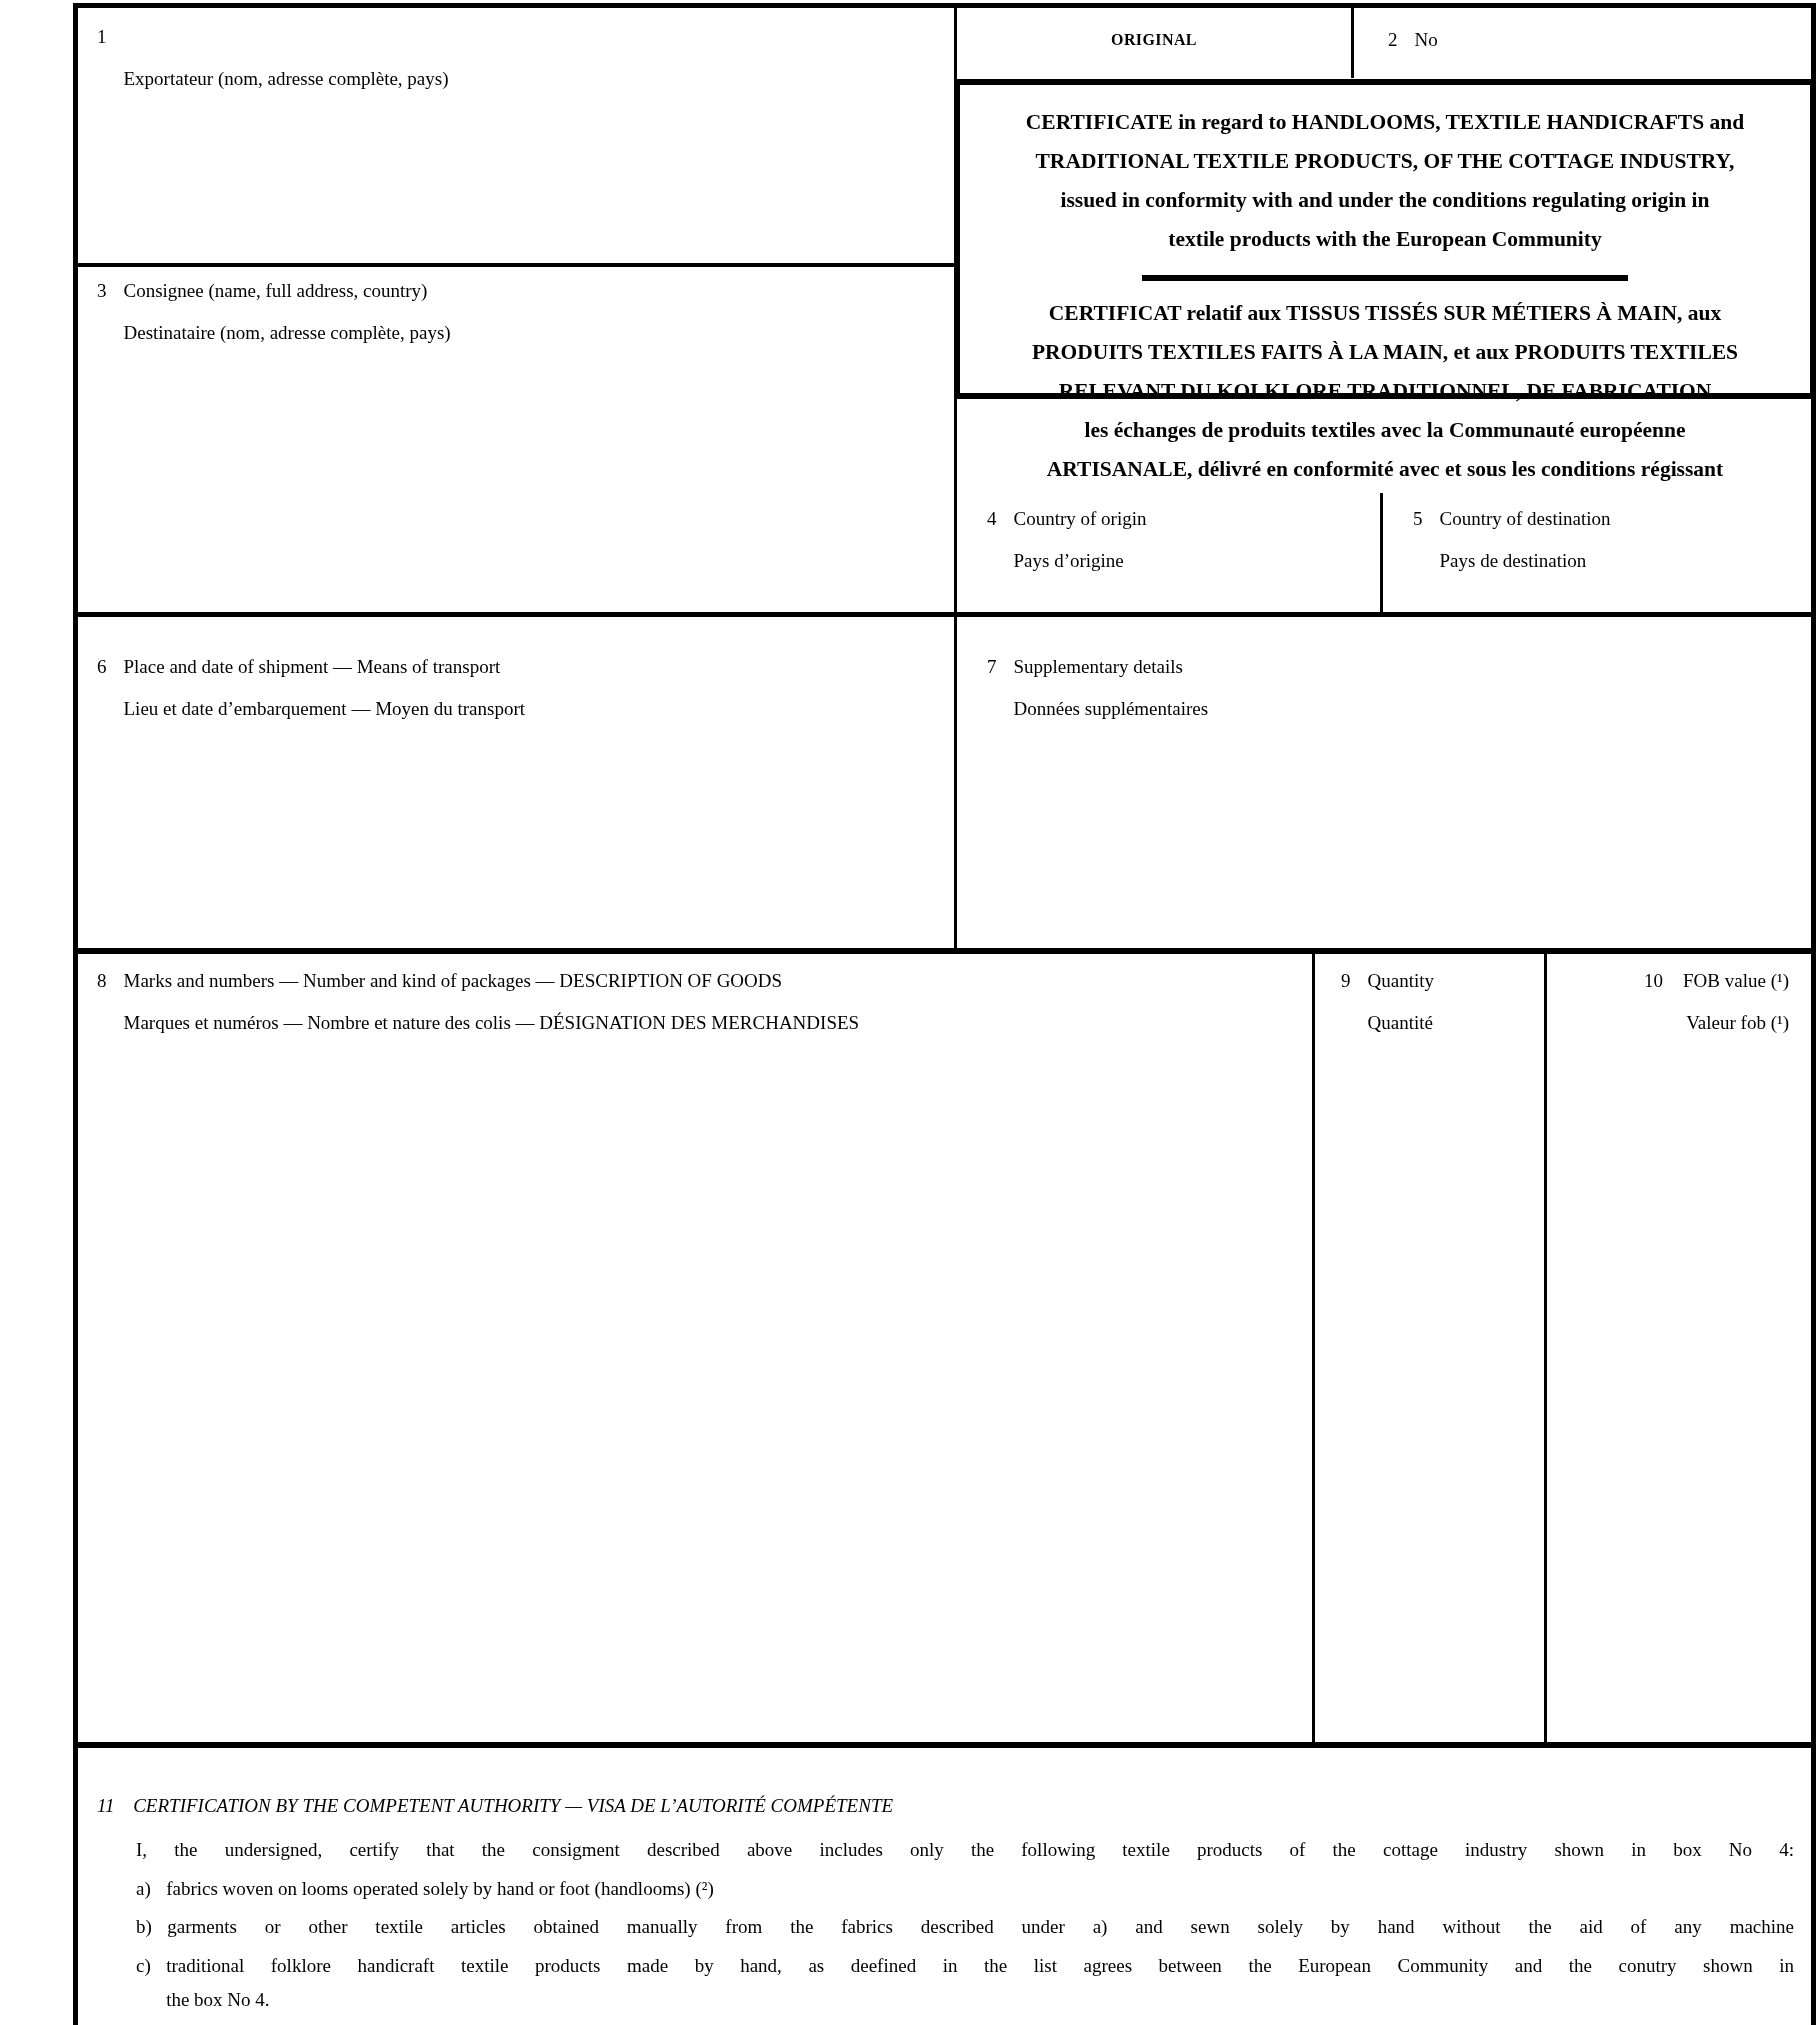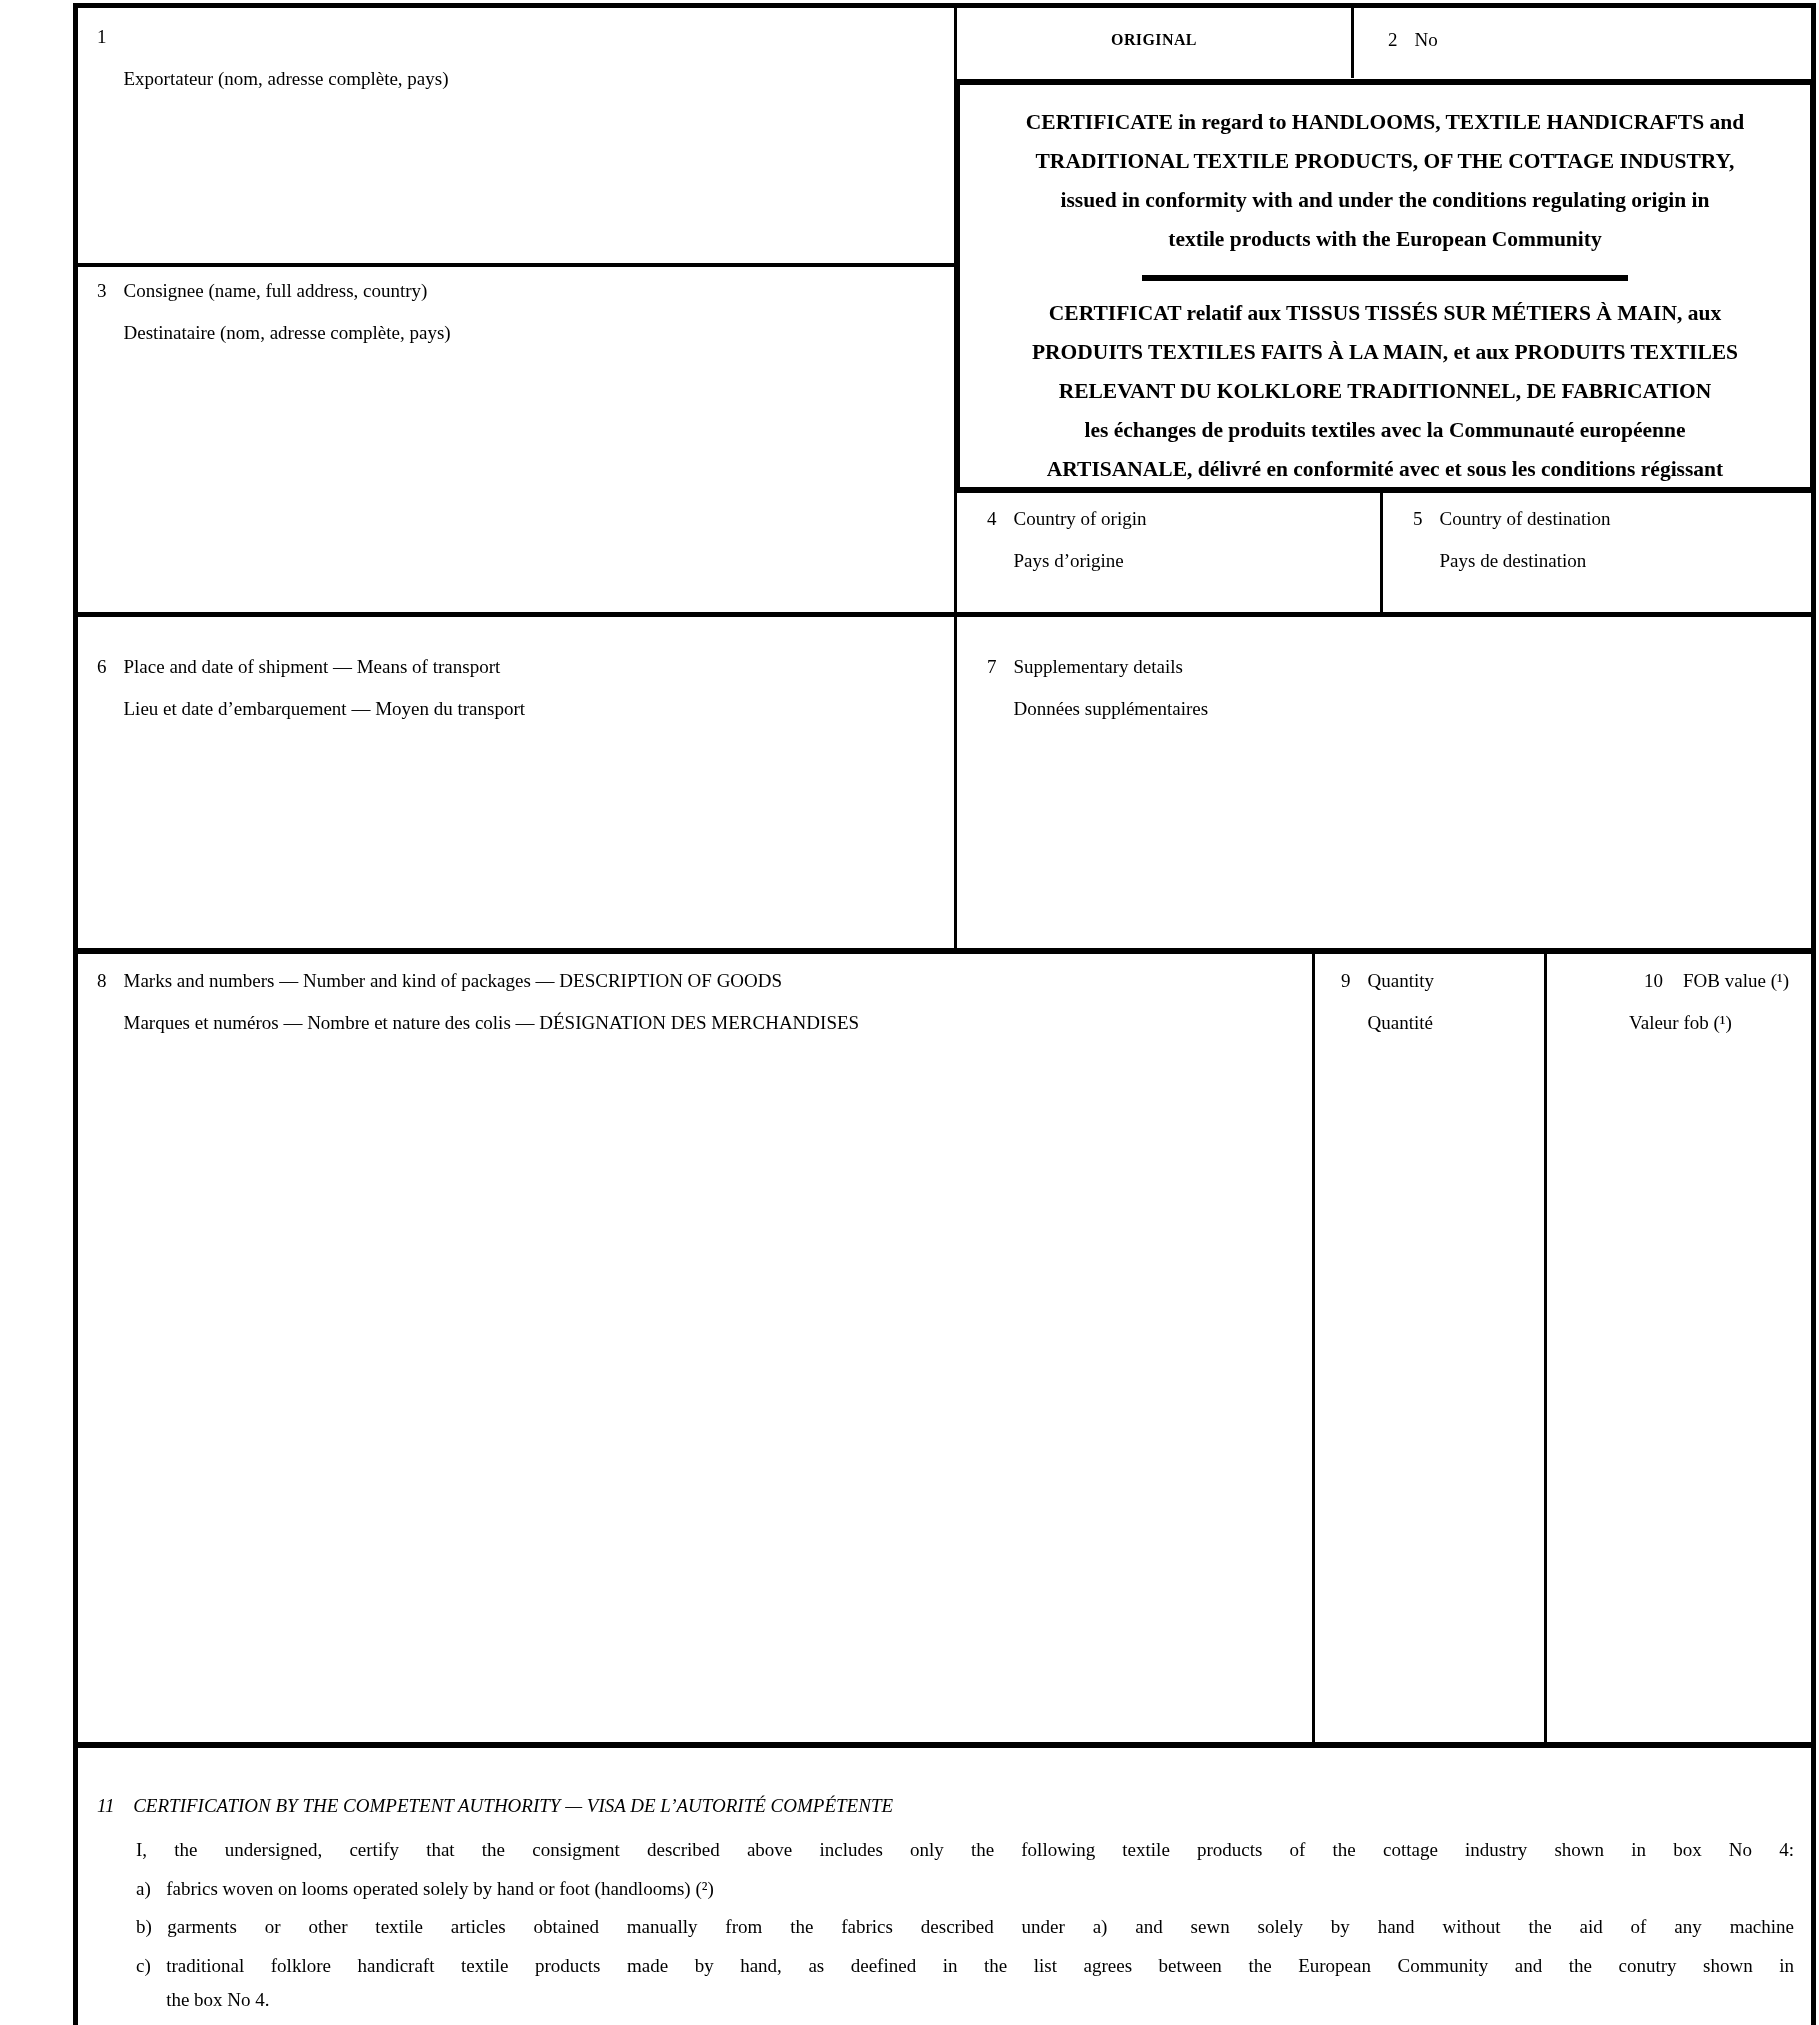--- a/index.html
+++ b/index.html
@@ -7,28 +7,28 @@
        font-family:"Liberation Serif",serif;color:#000;}
   .ln{position:absolute;background:#000;}
   
   .lbl{position:absolute;display:grid;grid-template-columns:max-content 1fr;
        column-gap:17px;row-gap:18px;font-size:19px;line-height:23.5px;}
   .lbl .num{grid-column:1;grid-row:1;}
   .lbl .en{grid-column:2;grid-row:1;}
   .lbl .fr{grid-column:2;grid-row:2;}
   .original{position:absolute;left:957px;top:27.5px;width:394px;text-align:center;
        font-weight:bold;font-size:16px;line-height:23.5px;letter-spacing:0.4px;}
-  .cert{position:absolute;left:954px;top:79px;width:862px;height:414px;
+  .cert{position:absolute;left:954px;top:79px;width:862px;height:320px;
        border:6.5px solid #000;box-sizing:border-box;text-align:center;
        font-weight:bold;font-size:21.5px;line-height:39px;padding:18px 32px 0 32px;}
   .cert .rule{width:486px;height:5.7px;background:#000;margin:16px auto 13.8px auto;}
   .b10{position:absolute;left:1572px;top:969px;width:217px;text-align:right;
        font-size:19px;line-height:23.5px;}
   .b10 .numsp{margin-right:20px;}
-  .b10 .frline{margin-top:18px;text-align:center;}
+  .b10 .frline{margin-top:18px;}
   .b11{position:absolute;left:97px;top:1789px;width:1697px;font-size:19px;line-height:34px;}
   .b11 .title-row{display:grid;grid-template-columns:max-content 1fr;column-gap:18.6px;font-style:italic;}
   .b11 .content{padding-left:39px;}
   .b11 .para{margin-top:9.7px;}
   .b11 .item{display:grid;grid-template-columns:max-content 1fr;column-gap:15.4px;margin-top:4.9px;}
   .js{text-align:justify;text-align-last:justify;}
 </style>
 </head>
 <body>
 

